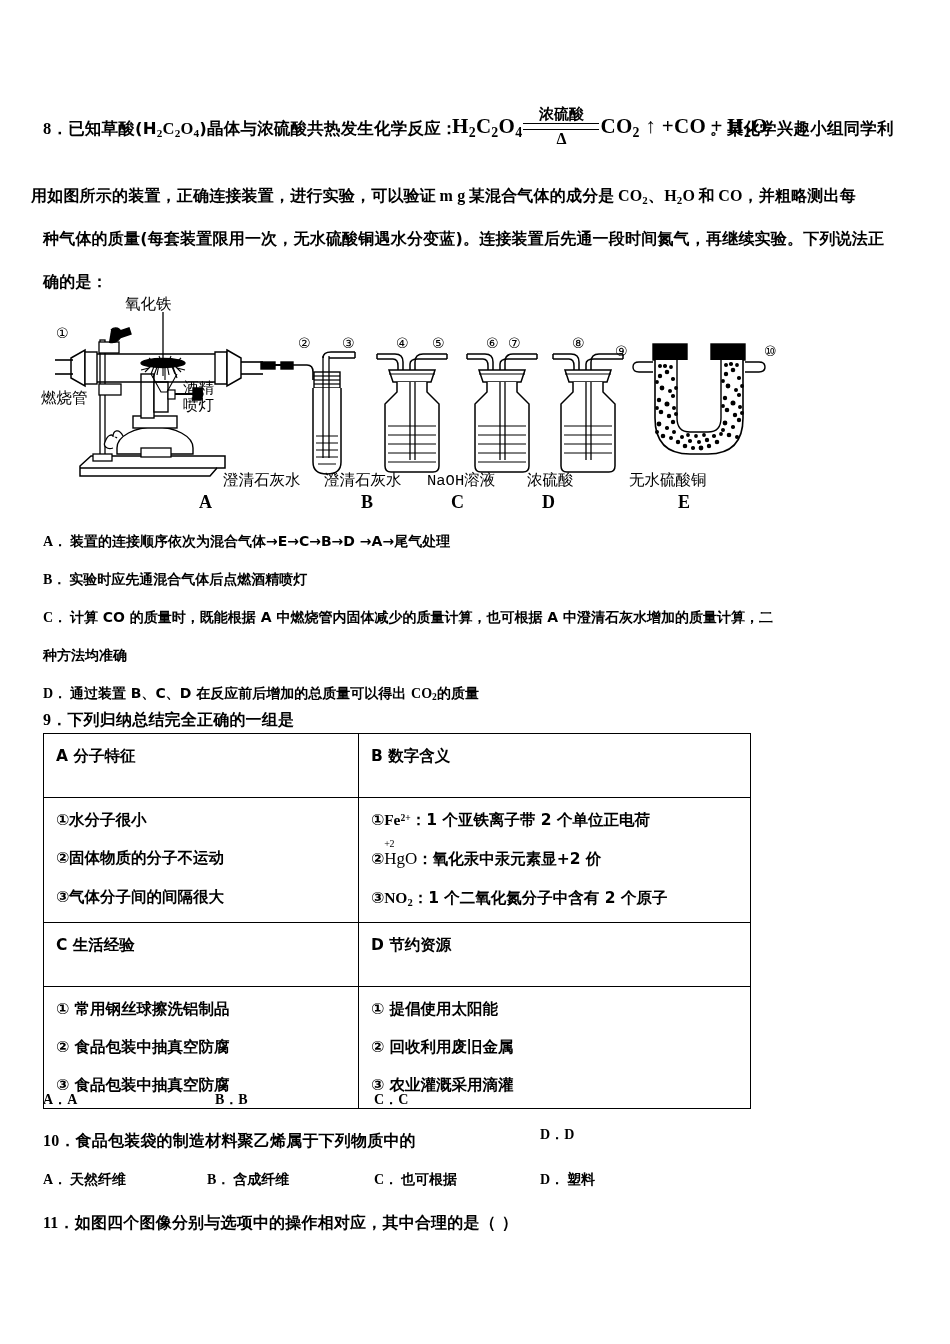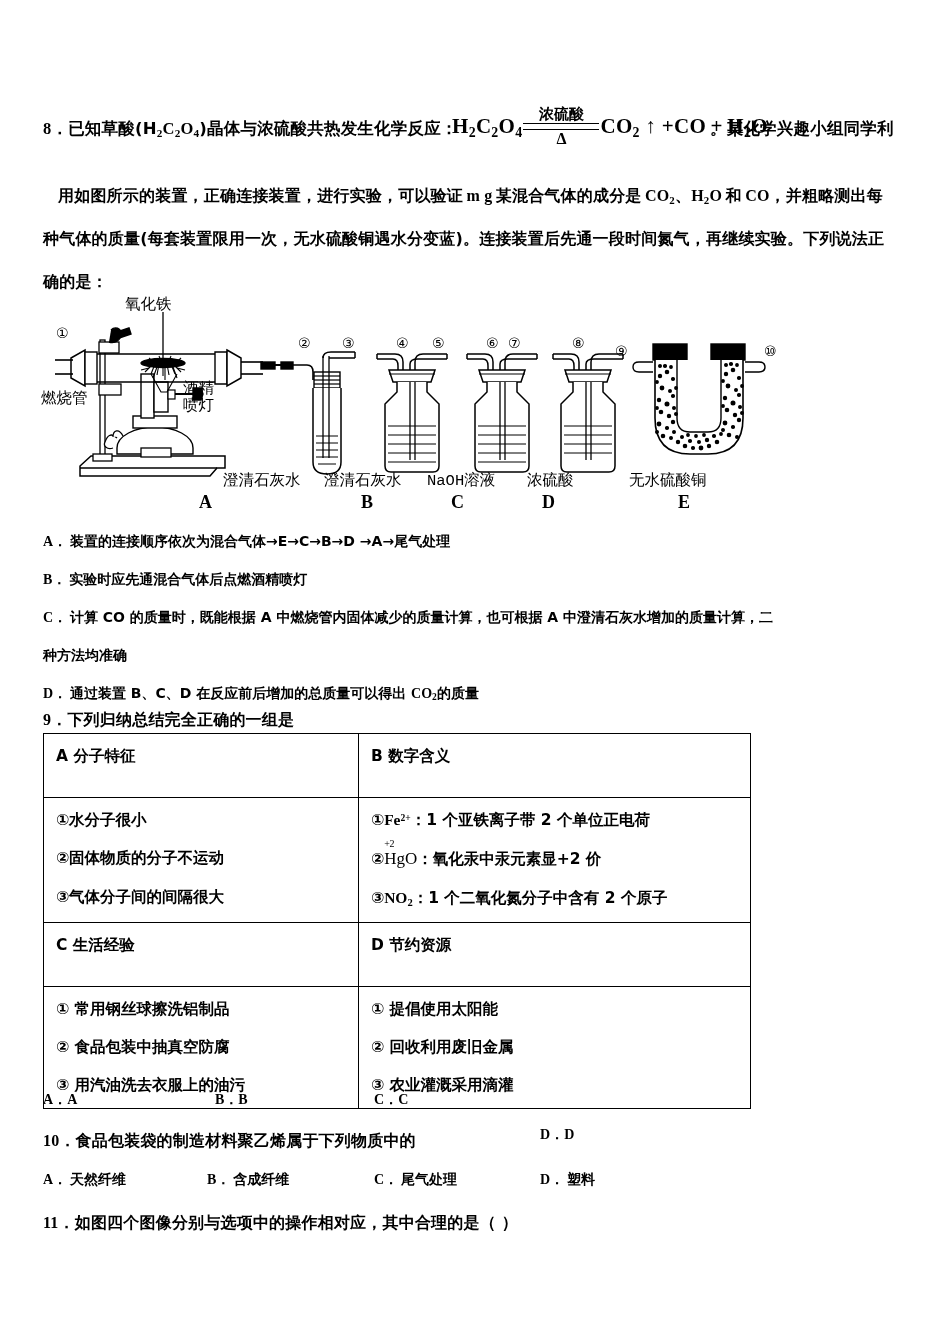--- a/index.html
+++ b/index.html
@@ -197,21 +197,21 @@
     <span class="arrowbox">
       <span class="above">浓硫酸</span>
       <span class="bar"></span>
       <span class="below">Δ</span>
     </span>
     <span class="term">CO<sub>2</sub> ↑ +CO + H<sub>2</sub>O</span>
   </div>
 
   <div class="qline" style="left:710px; top:118px;">。某化学兴趣小组同学利</div>
 
-  <div class="qline" style="left:58px; top:185px; font-size:16px;">
+  <div class="qline" style="left:31px; top:185px; font-size:16px;">
     用如图所示的装置，正确连接装置，进行实验，可以验证 <span class="lat">m g</span> 某混合气体的成分是 <span class="lat">CO<sub>2</sub></span>、<span class="lat">H<sub>2</sub>O</span> 和 <span class="lat">CO</span>，并粗略测出每
   </div>
 
   <div class="qline" style="left:43px; top:228px; font-size:16px;">种气体的质量(每套装置限用一次，无水硫酸铜遇水分变蓝)。连接装置后先通一段时间氮气，再继续实验。下列说法正</div>
 
   <div class="qline" style="left:43px; top:271px; font-size:16px;">确的是：</div>
 
   <div class="figure">
     <svg width="720" height="228" viewBox="0 0 720 228" xmlns="http://www.w3.org/2000/svg" fill="none" stroke="#000" stroke-width="1.4" shape-rendering="geometricPrecision">
 
@@ -529,21 +529,21 @@
       </td>
     </tr>
     <tr>
       <td class="head colA">C 生活经验</td>
       <td class="head">D 节约资源</td>
     </tr>
     <tr>
       <td class="body colA">
         <div class="itm">① 常用钢丝球擦洗铝制品</div>
         <div class="itm">② 食品包装中抽真空防腐</div>
-        <div class="itm">③ 用汽油洗去衣服上的油污</div>
+        <div class="itm">③ 食品包装中抽真空防腐</div>
       </td>
       <td class="body">
         <div class="itm">① 提倡使用太阳能</div>
         <div class="itm">② 回收利用废旧金属</div>
         <div class="itm">③ 农业灌溉采用滴灌</div>
       </td>
     </tr>
   </tbody>
     </table>
 
@@ -564,21 +564,21 @@
     <span class="qnum">10．</span><span>食品包装袋的制造材料聚乙烯属于下列物质中的</span>
   </div>
 
   <div class="opt" style="left:43px; top:1171px;">
     <span class="optlbl">A．</span> <span>天然纤维</span>
   </div>
   <div class="opt" style="left:207px; top:1171px;">
     <span class="optlbl">B．</span> <span>含成纤维</span>
   </div>
   <div class="opt" style="left:374px; top:1171px;">
-    <span class="optlbl">C．</span> <span>尾气处理</span>
+    <span class="optlbl">C．</span> <span>也可根据</span>
   </div>
   <div class="opt" style="left:540px; top:1171px;">
     <span class="optlbl">D．</span> <span>塑料</span>
   </div>
 
   <div class="qline" style="left:43px; top:1212px; font-size:16px;">
     <span class="qnum">11．</span><span>如图四个图像分别与选项中的操作相对应，其中合理的是（ ）</span>
   </div>
 
 </div>

